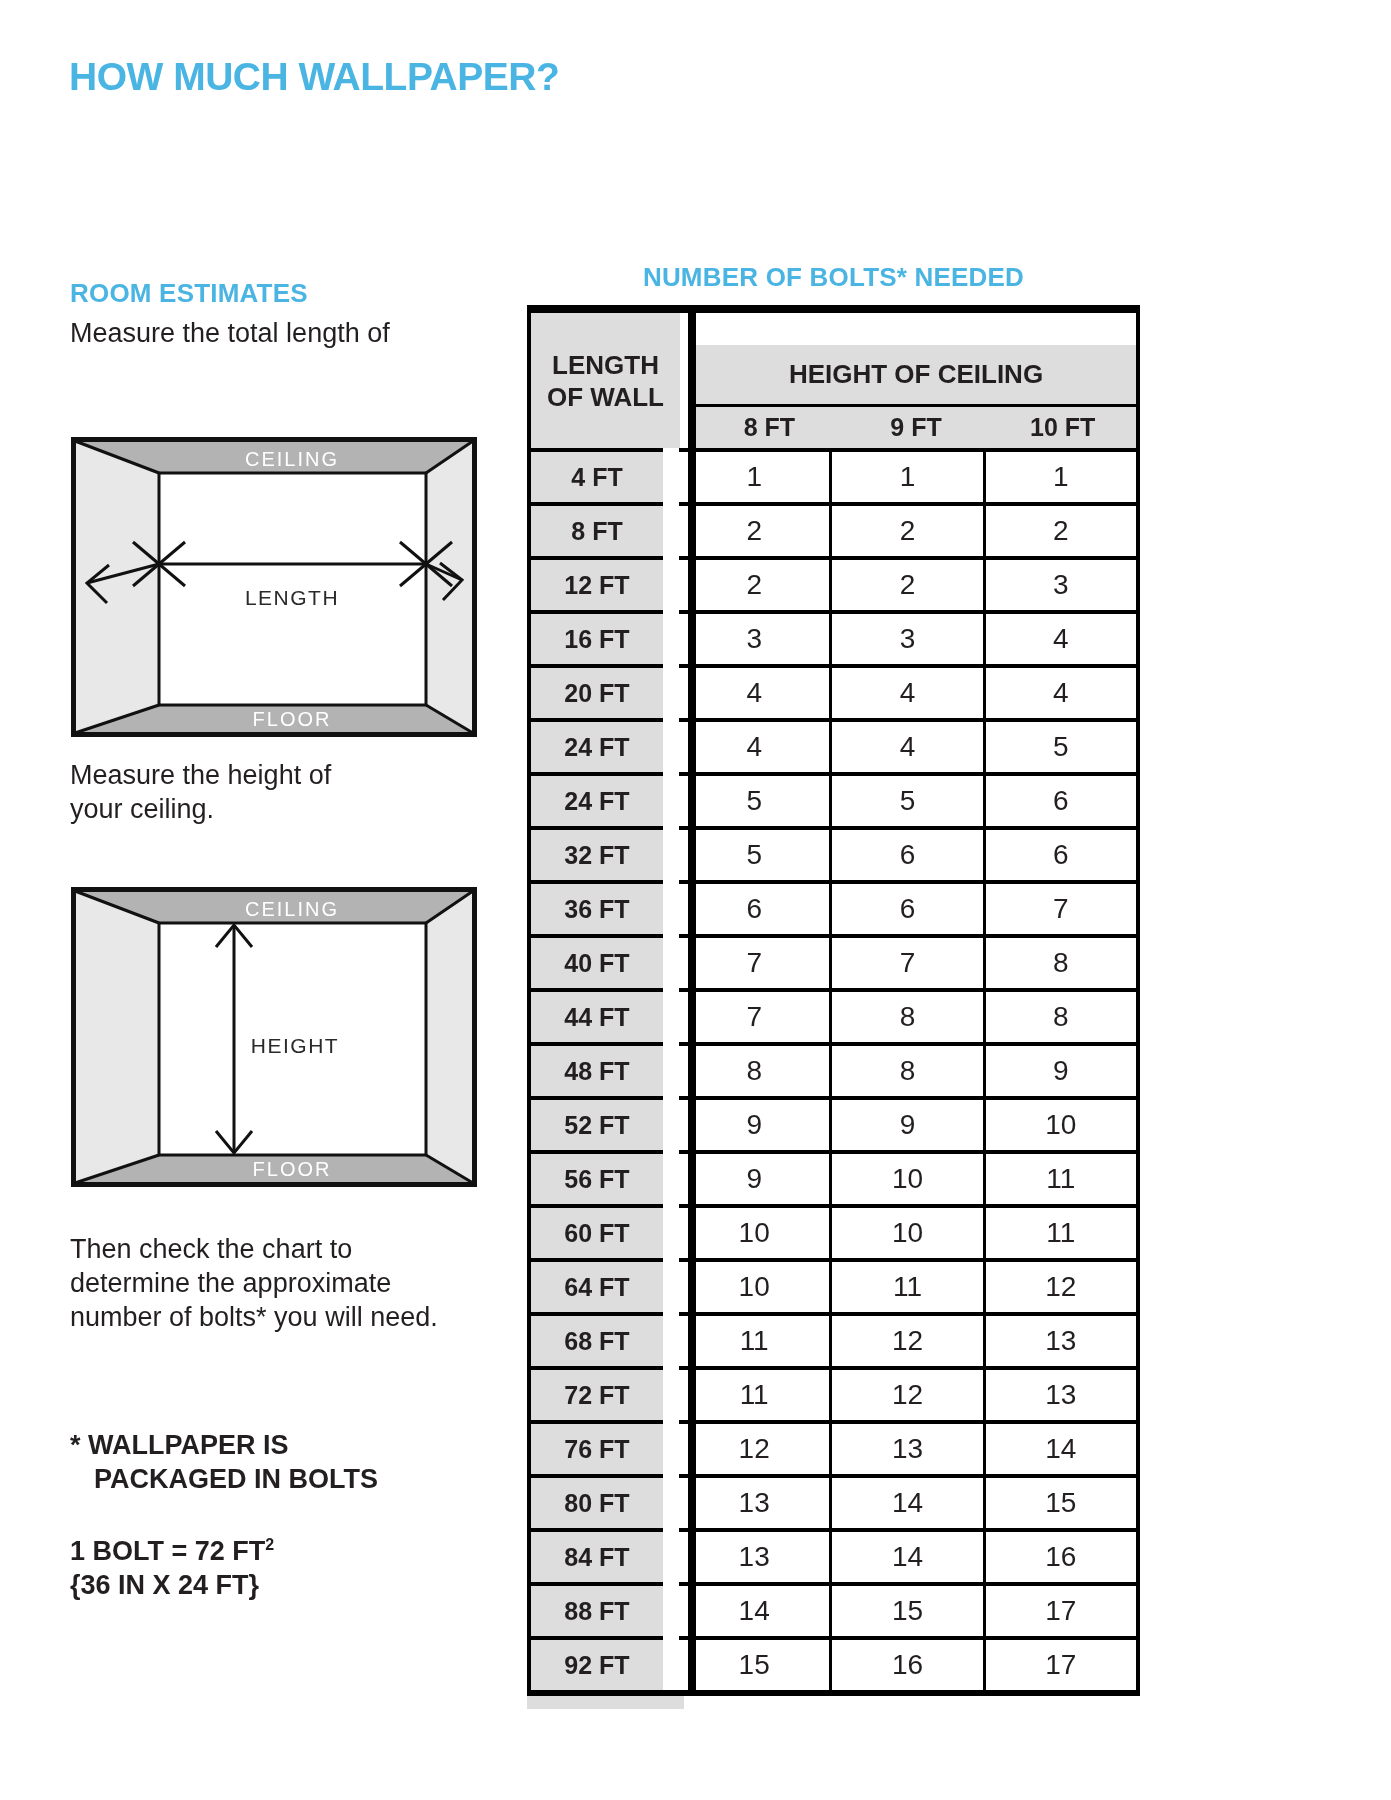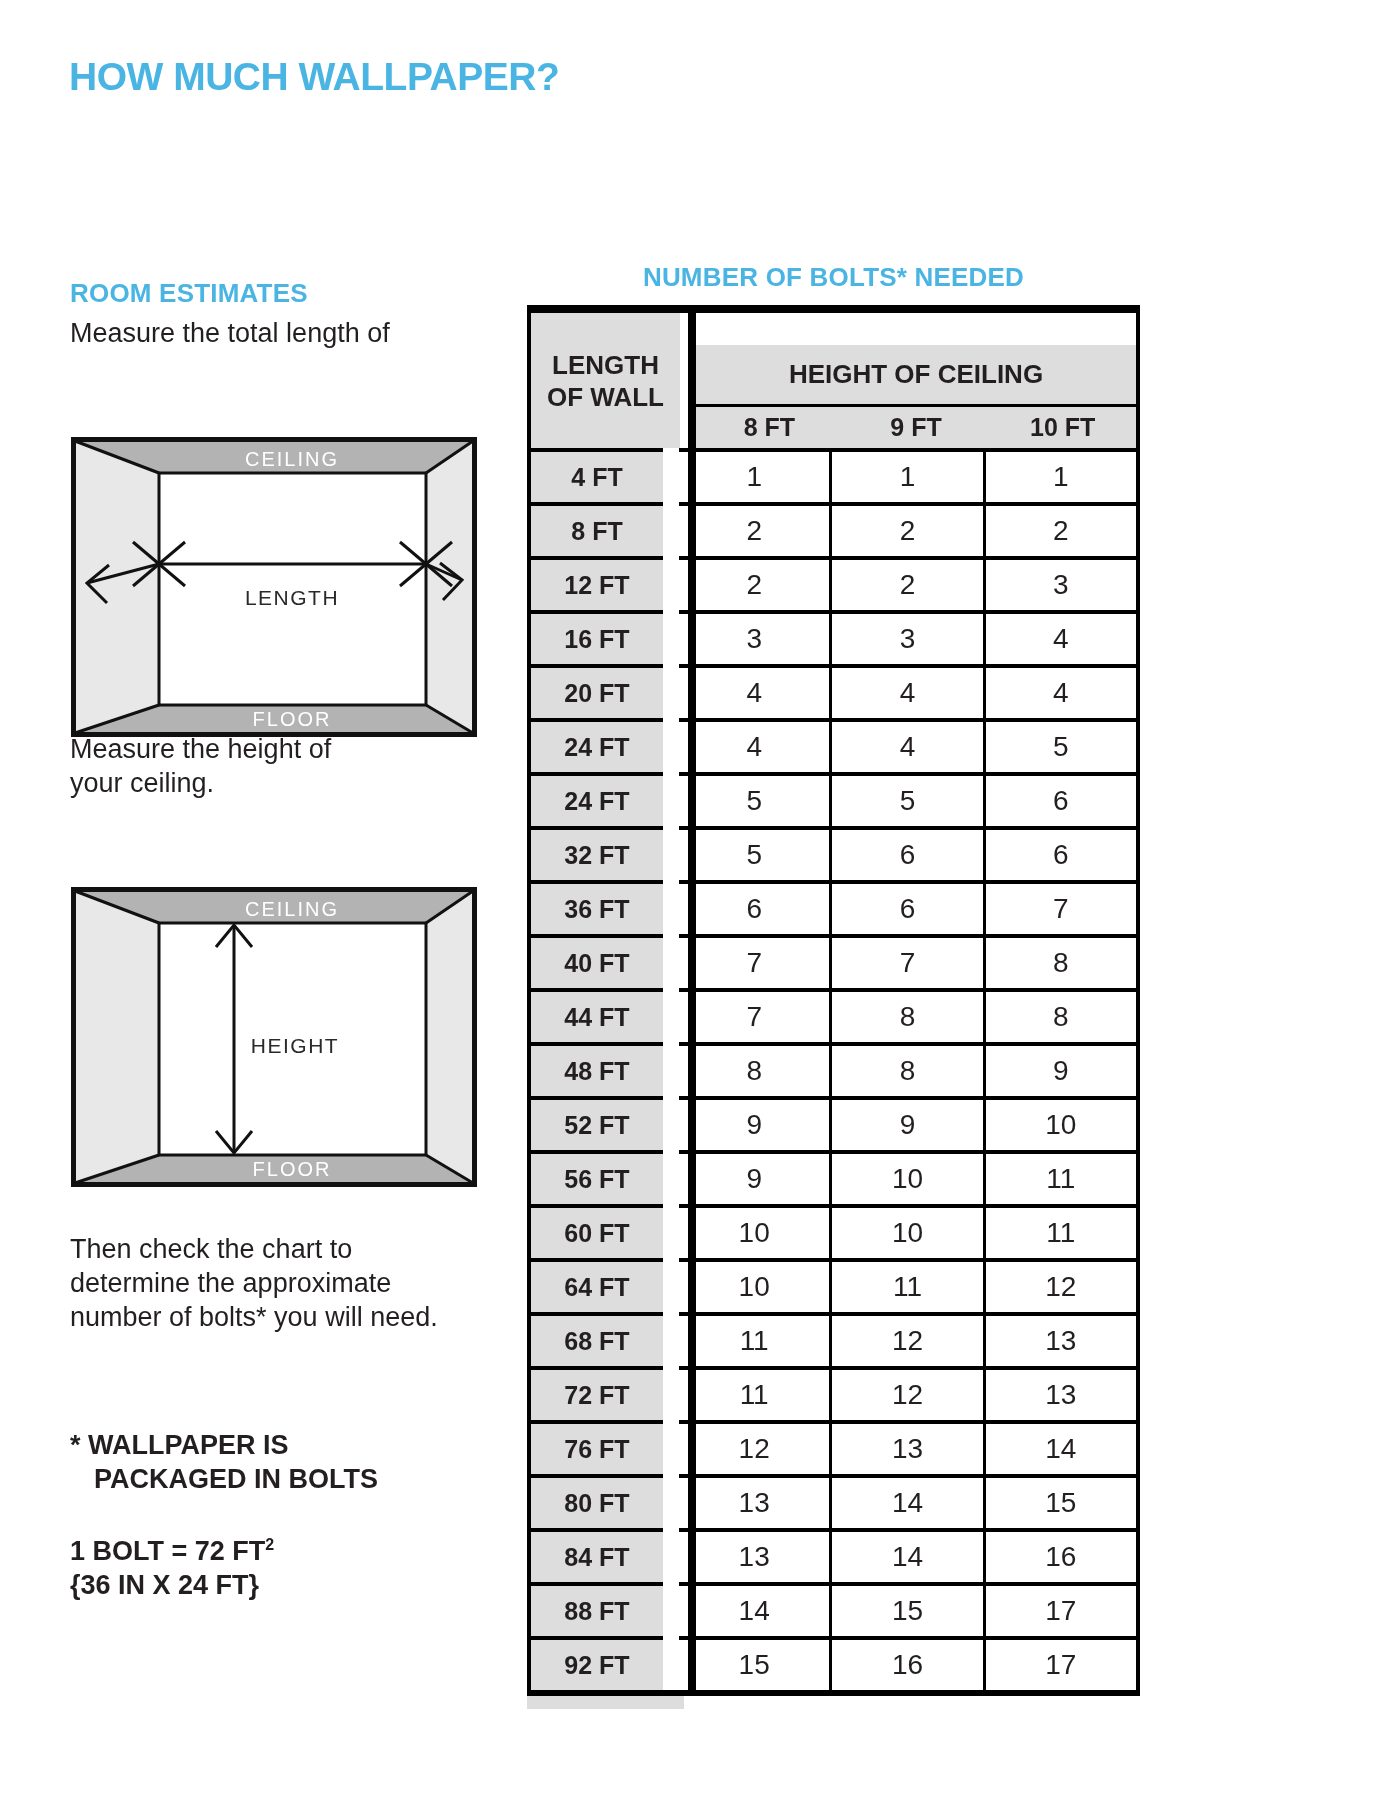--- a/index.html
+++ b/index.html
@@ -26,21 +26,21 @@
   }
   .section-head{
     font-size:26px;font-weight:bold;color:var(--accent_blue);
     letter-spacing:0.2px;
   }
   #room-estimates-head{left:70px;top:262px;margin-top:16px;}
   #table-head{left:527px;top:262px;width:613px;text-align:center;}
 
   .para{font-size:27px;line-height:34px;color:var(--text_color);}
   #para1{left:70px;top:316px;}
-  #para2{left:70px;top:732px;}
+  #para2{left:70px;top:758px;}
   #para3{left:70px;top:1232px;}
 
   #footnote{left:70px;top:1428px;font-size:27px;line-height:34px;font-weight:bold;}
   #footnote .indent{padding-left:24px;}
   #bolt-info{left:70px;top:1528px;font-size:27px;line-height:34px;font-weight:bold;}
   #bolt-info sup{font-size:16px;}
 
   #diagram1{left:71px;top:437px;}
   #diagram2{left:71px;top:887px;}
   svg text{font-family:"Liberation Sans",sans-serif;}

